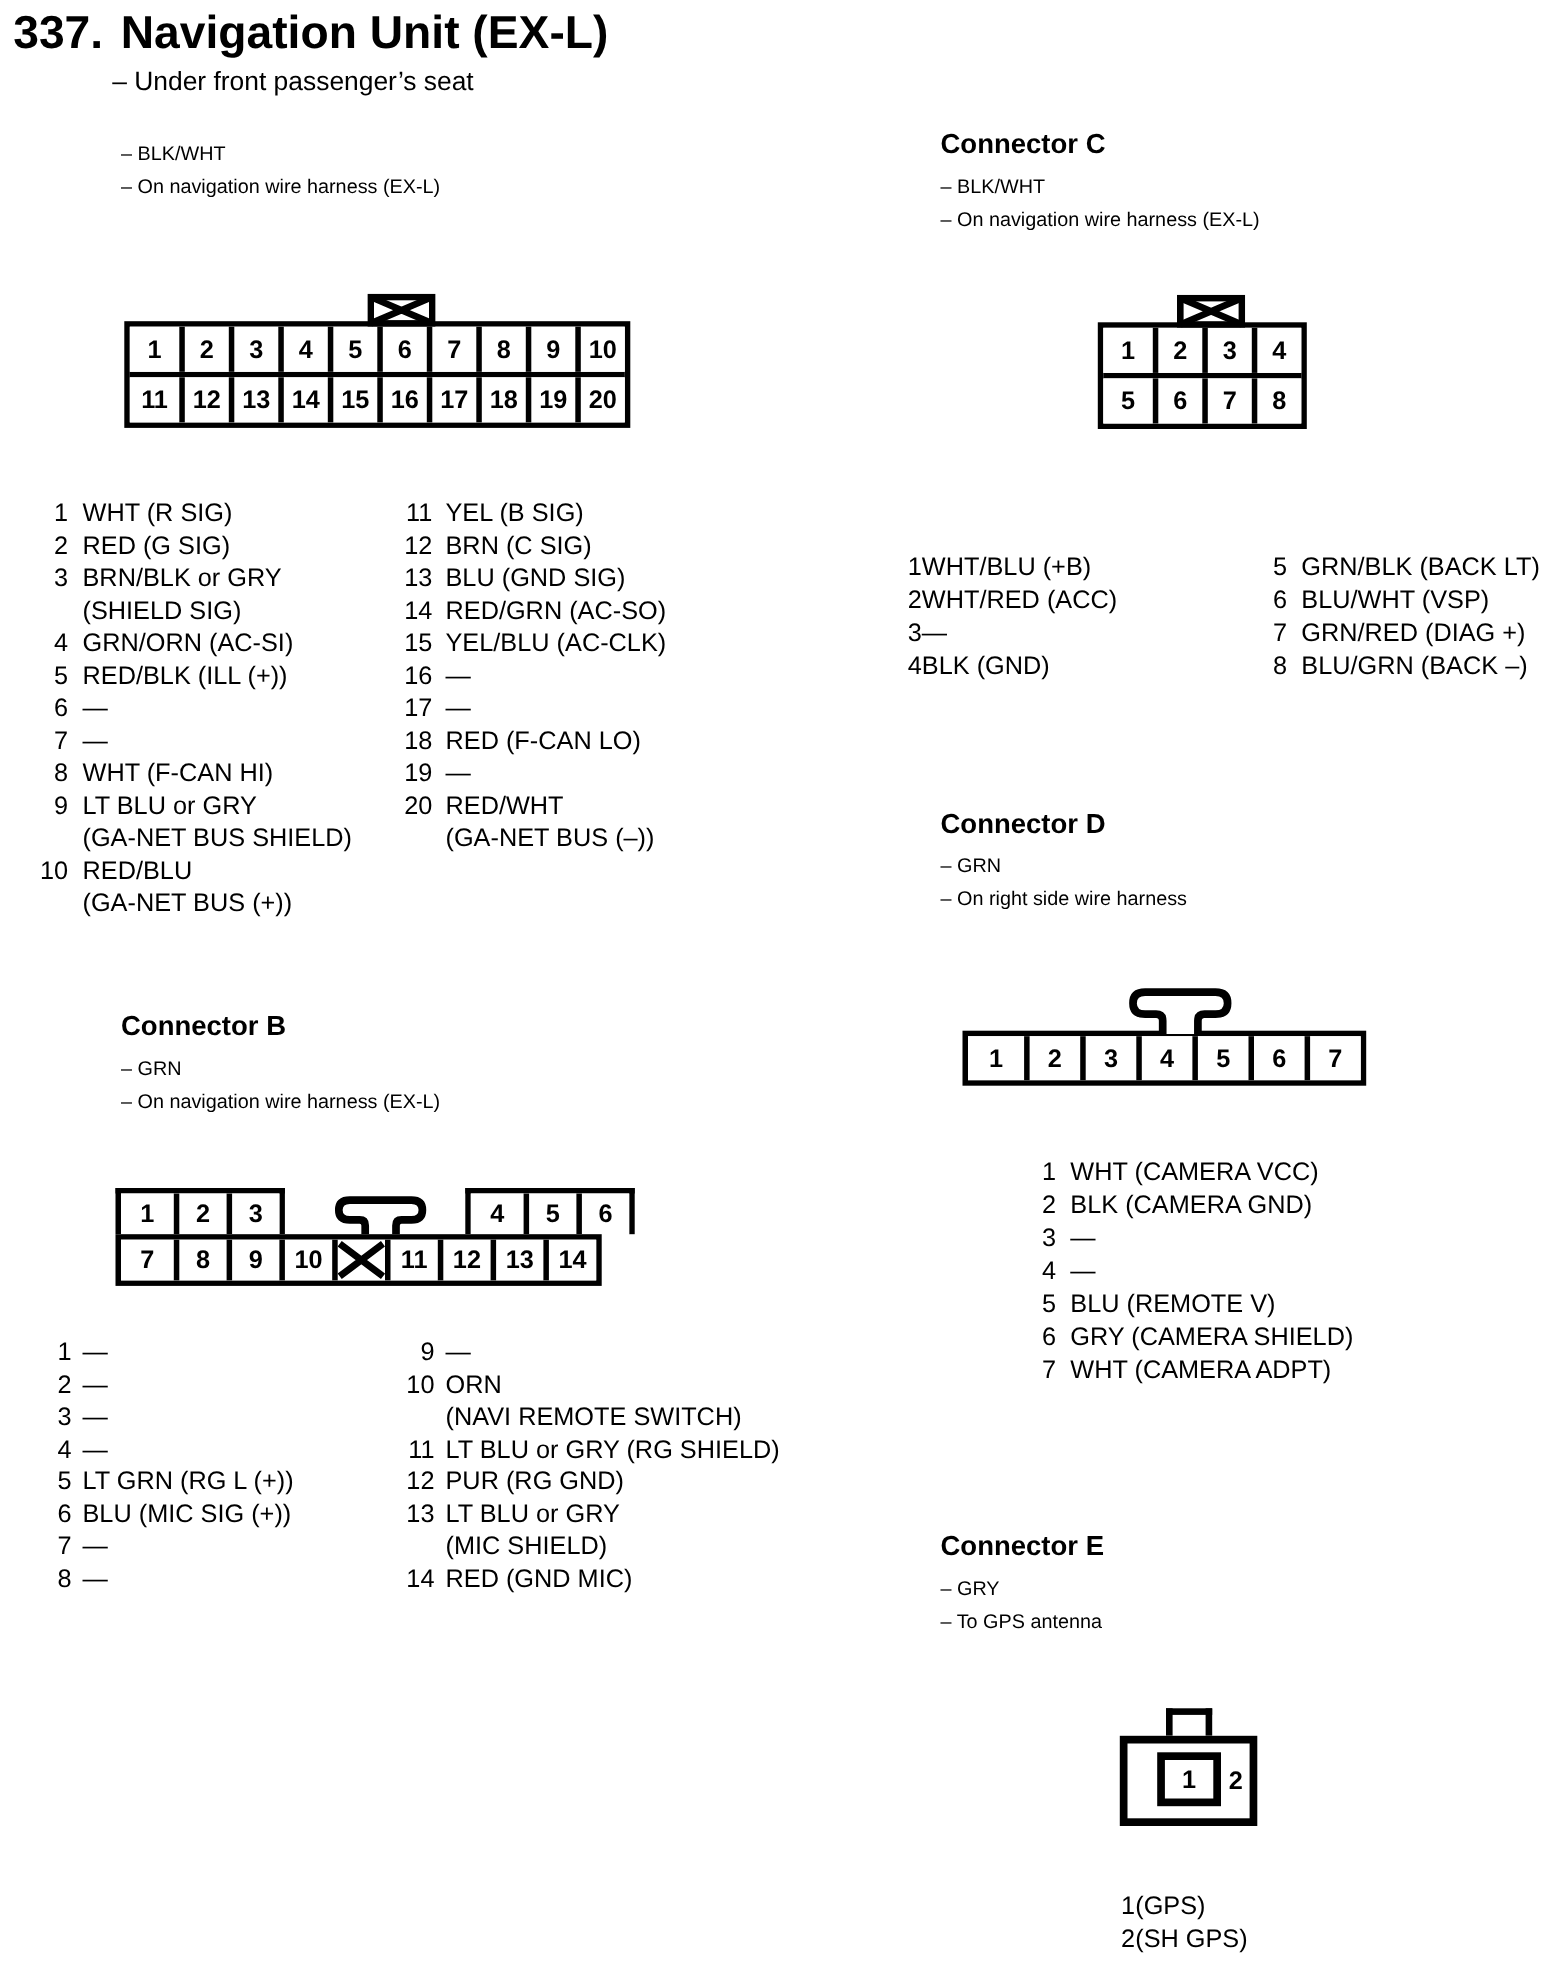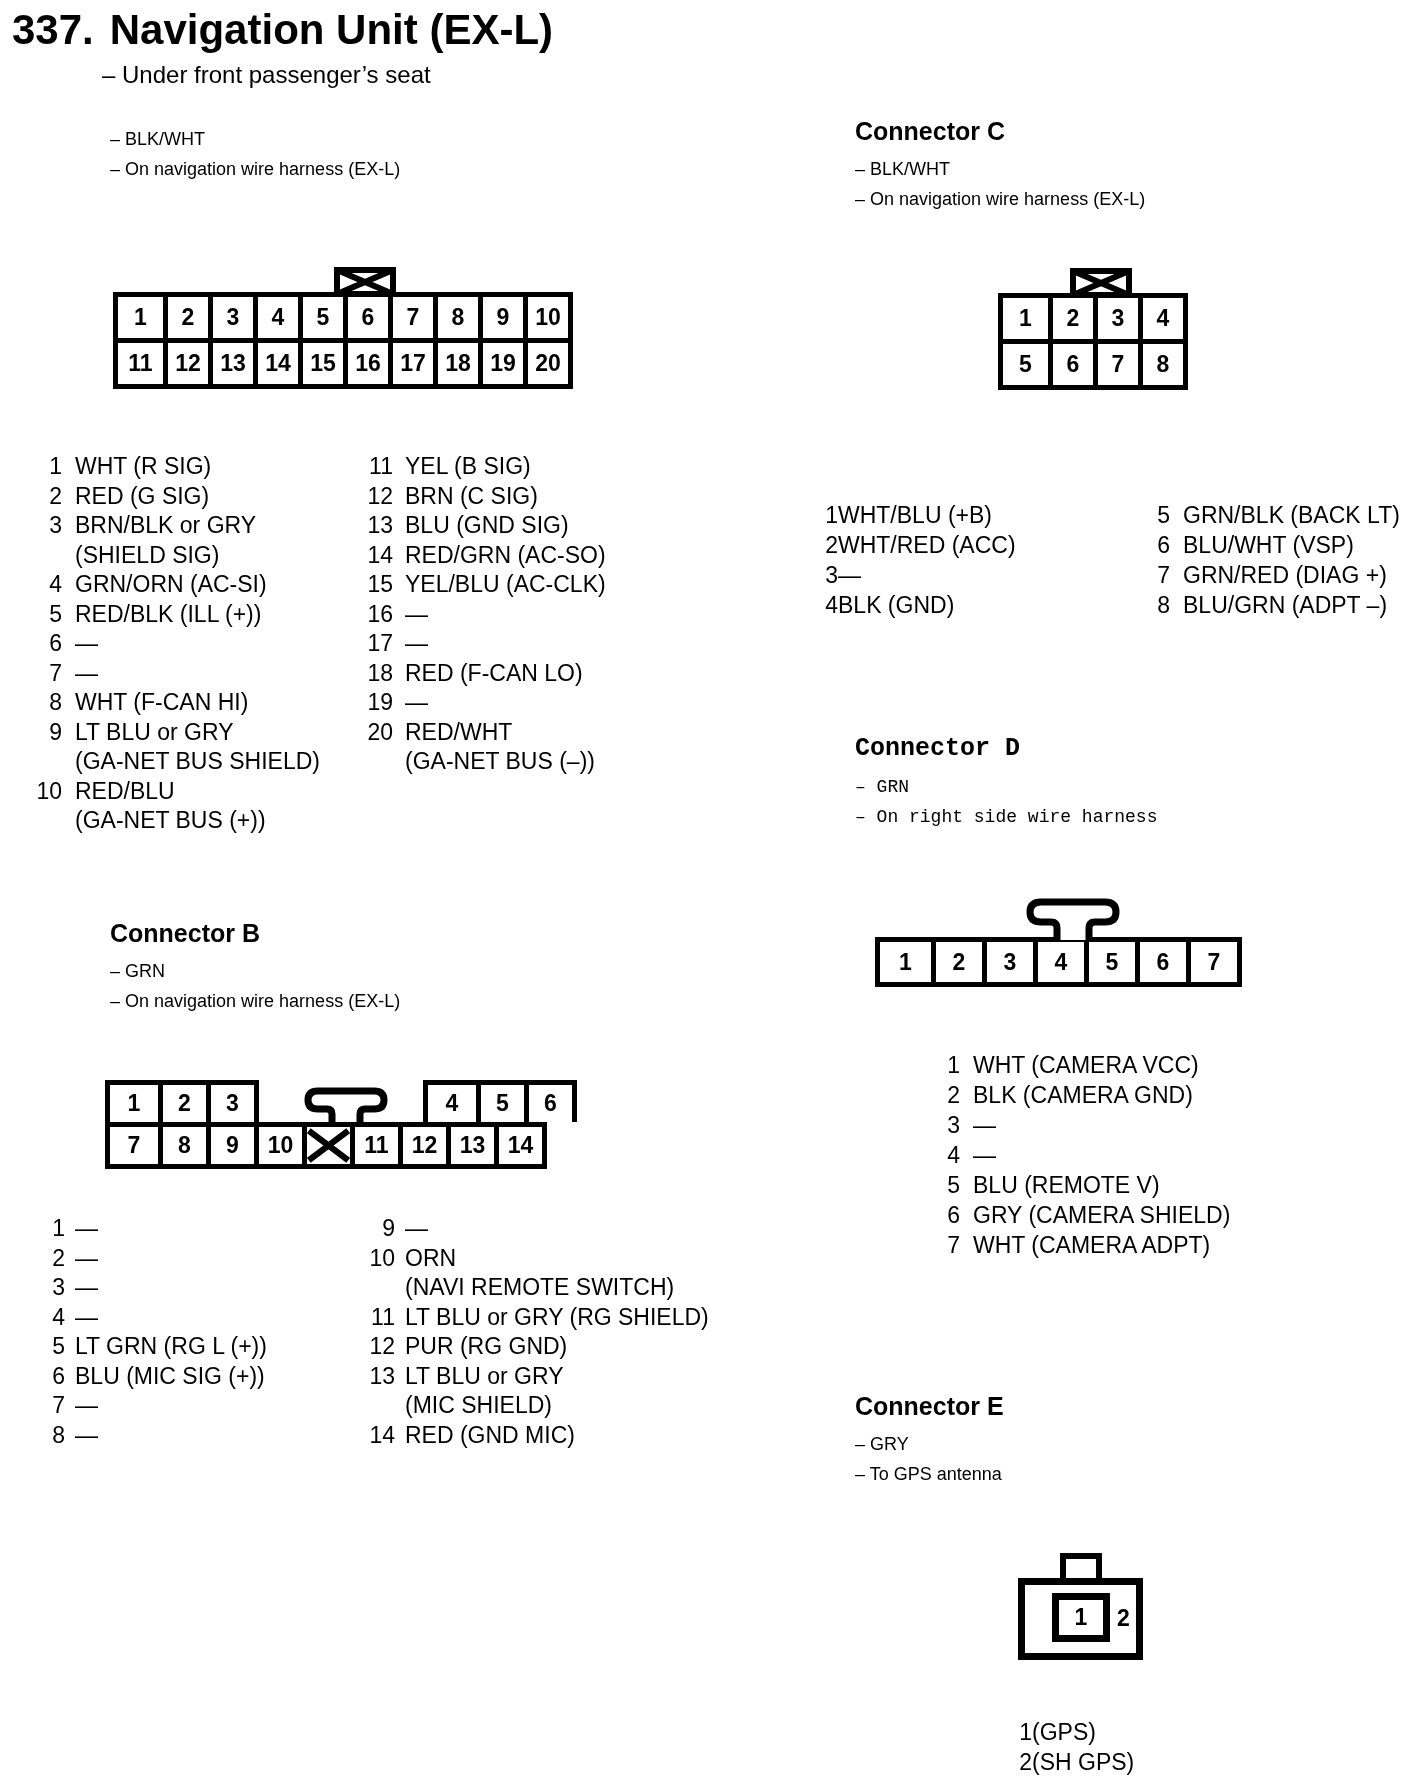--- a/index.html
+++ b/index.html
@@ -276,25 +276,25 @@
         <span class="pin-desc">BLU/WHT (VSP)</span>
       </div>
 
       <div class="pin-row">
         <span class="pin-num">7</span>
         <span class="pin-desc">GRN/RED (DIAG +)</span>
       </div>
 
       <div class="pin-row">
         <span class="pin-num">8</span>
-        <span class="pin-desc">BLU/GRN (ADPT –)</span>
-      </div>
-    </div>
-
-  <div class="abs sec" style="left:855px; top:734px;font-family:Liberation Mono, monospace;">
+        <span class="pin-desc">BLU/GRN (BACK –)</span>
+      </div>
+    </div>
+
+  <div class="abs sec" style="left:855px; top:734px;">
     <h2>Connector D</h2>
     <div class="notes">
 
     <div class="note">– GRN</div>
         <div class="note">– On right side wire harness</div>
       </div>
   </div>
 
   <div class="diagram" style="left:875px; top:937px;">
     <svg class="tab" style="left:148px; top:-41px;" width="100" height="44" viewBox="0 0 100 44">

